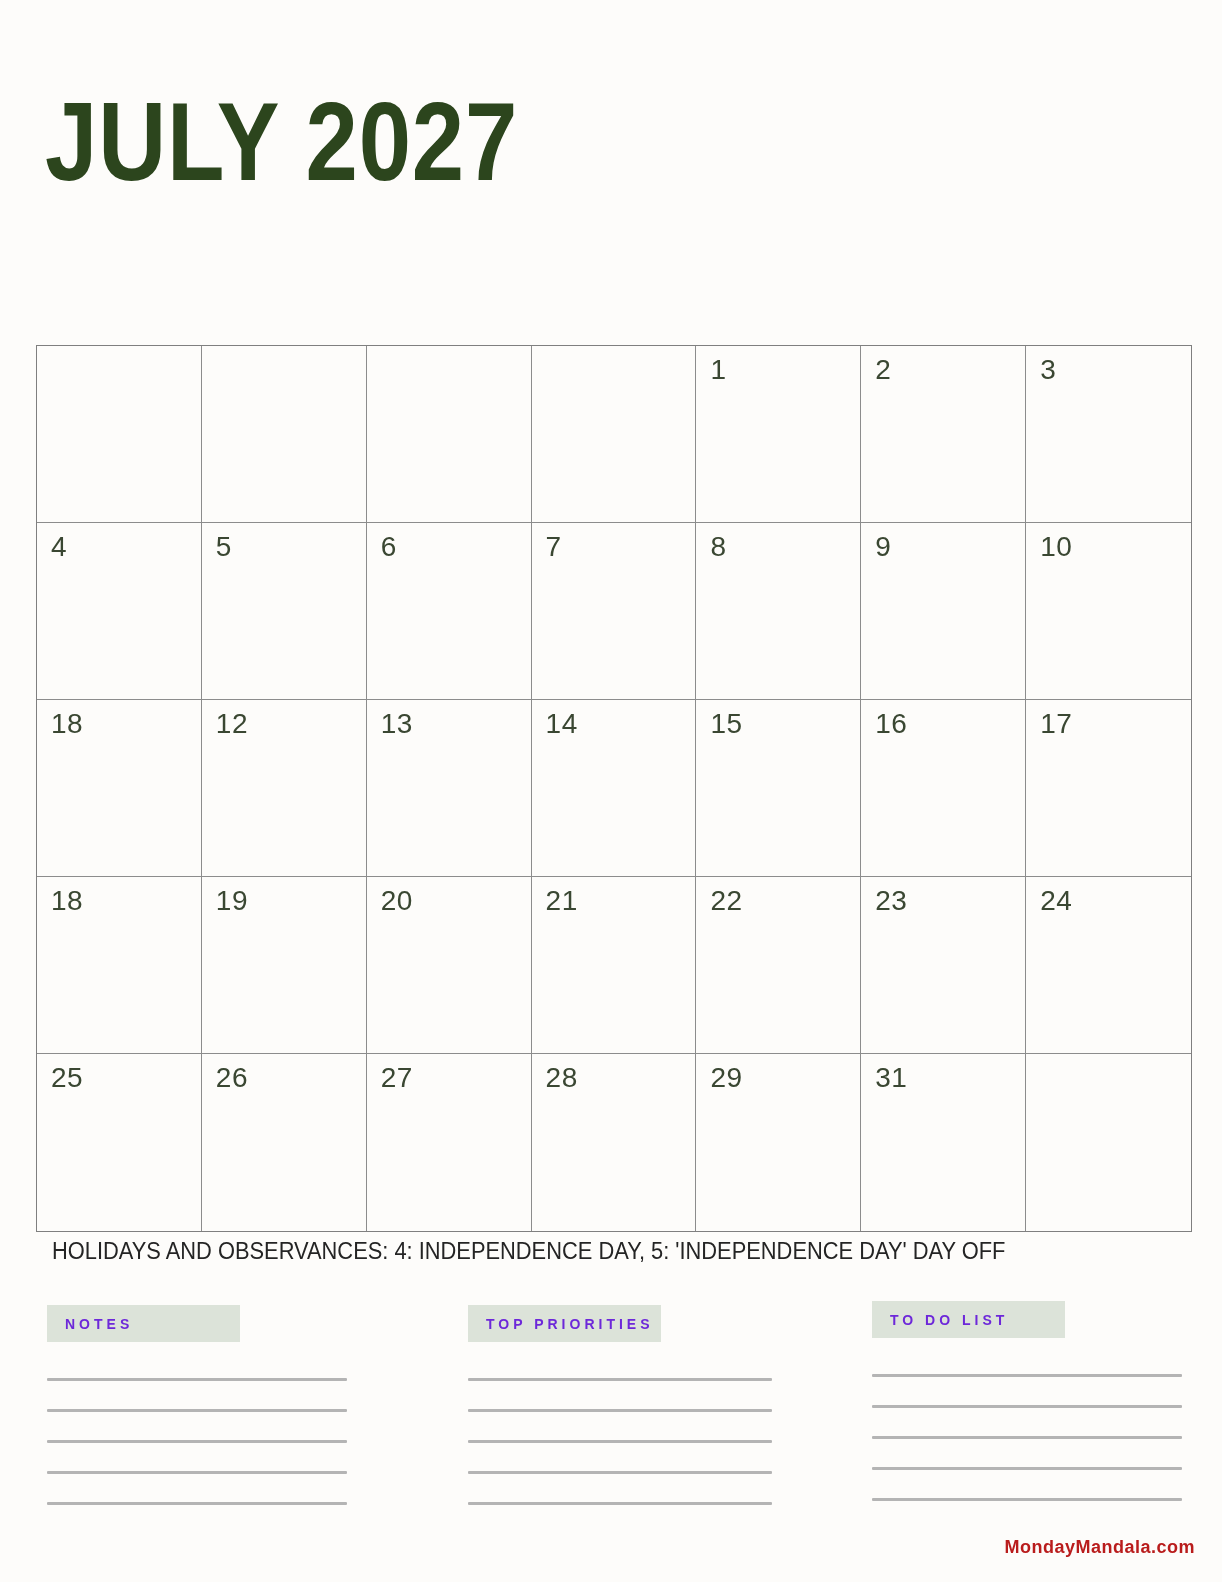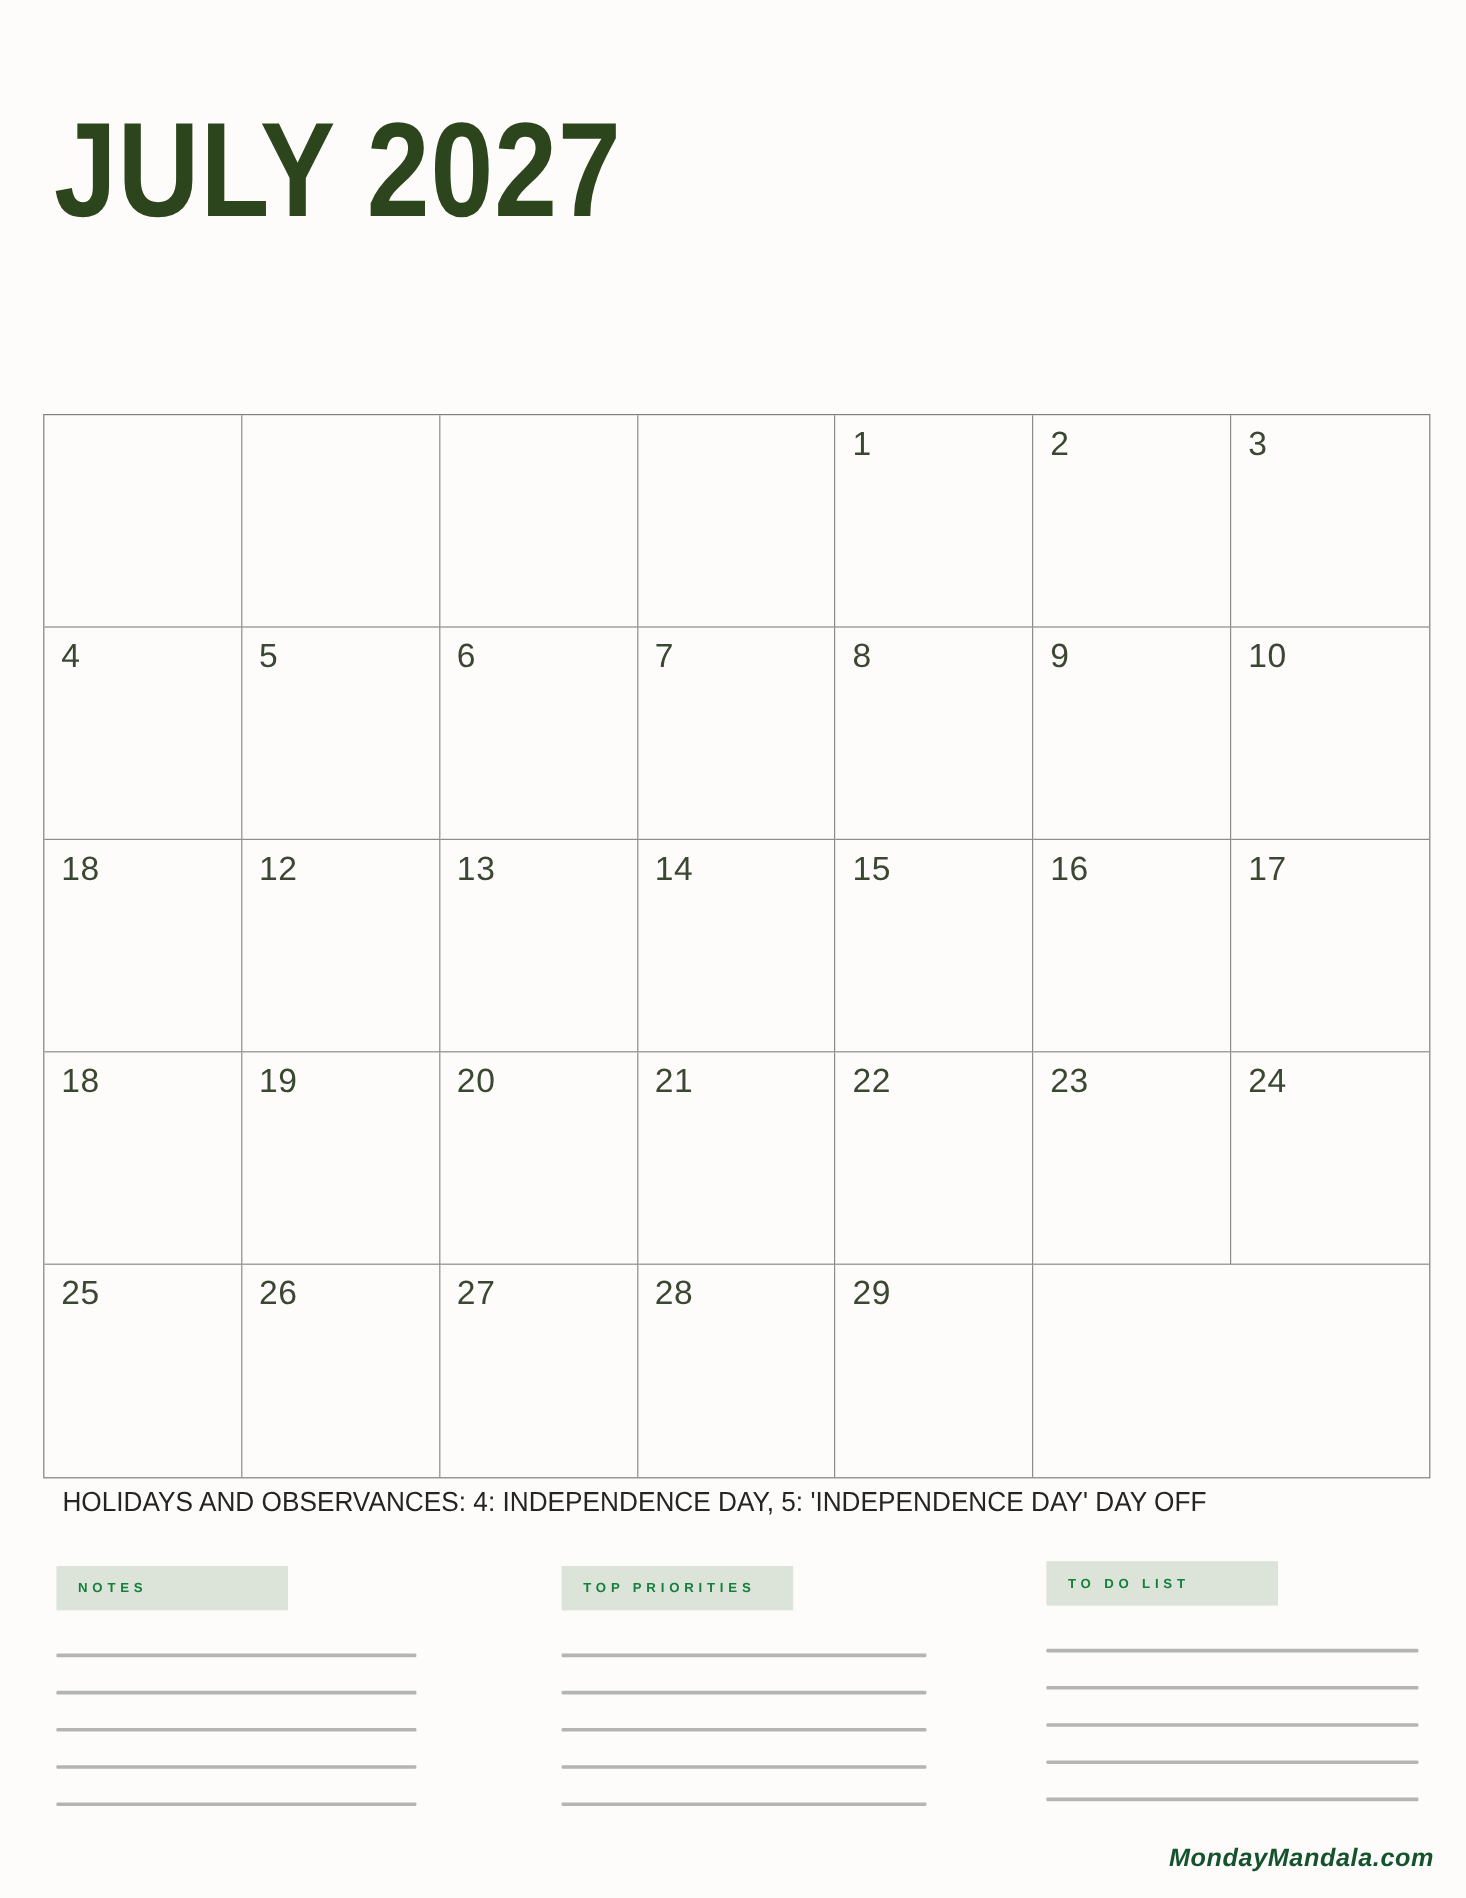--- a/index.html
+++ b/index.html
@@ -98,45 +98,44 @@
 
   .section-header {
     width: 193px;
     height: 37px;
     background: #dce3d9;
     display: flex;
     align-items: center;
     padding-left: 18px;
   }
   .section-header span {
-    font-size: 11px;
+    font-size: 14px;
     font-weight: bold;
     letter-spacing: 4px;
-    color: #15803d;
+    color: #6d28d9;
     white-space: nowrap;
     text-align: right;
   }
   .lines { margin-top: 36px; }
   .ruled-line {
     height: 3px;
     background: #b4b4b4;
     margin-bottom: 28px;
     border-radius: 1px;
   }
 
   
   .footer {
     position: absolute;
     top: 1537px;
     right: 27px;
-    font-size: 21px;
+    font-size: 18px;
     font-weight: bold;
     letter-spacing: 0.5px;
-    color: #14532d;
-    font-style: italic;
+    color: #b91c1c;
   }
 </style>
 </head>
 <body>
 
 <div class="page">
 
   <div class="title-wrap">
     <div class="title">JULY 2027</div>
   </div>
@@ -174,20 +173,21 @@
     <div class="cell"><span class="day-num">21</span></div>
     <div class="cell"><span class="day-num">22</span></div>
     <div class="cell"><span class="day-num">23</span></div>
     <div class="cell"><span class="day-num">24</span></div>
 
     <div class="cell"><span class="day-num">25</span></div>
     <div class="cell"><span class="day-num">26</span></div>
     <div class="cell"><span class="day-num">27</span></div>
     <div class="cell"><span class="day-num">28</span></div>
     <div class="cell"><span class="day-num">29</span></div>
+    <div class="cell"><span class="day-num">31</span></div>
   </div>
 
   <div class="holidays">HOLIDAYS AND OBSERVANCES: 4: INDEPENDENCE DAY, 5: 'INDEPENDENCE DAY' DAY OFF</div>
 
   <div class="section notes">
     <div class="section-header">
       <span>NOTES</span>
     </div>
     <div class="lines">
       <div class="ruled-line"></div>

